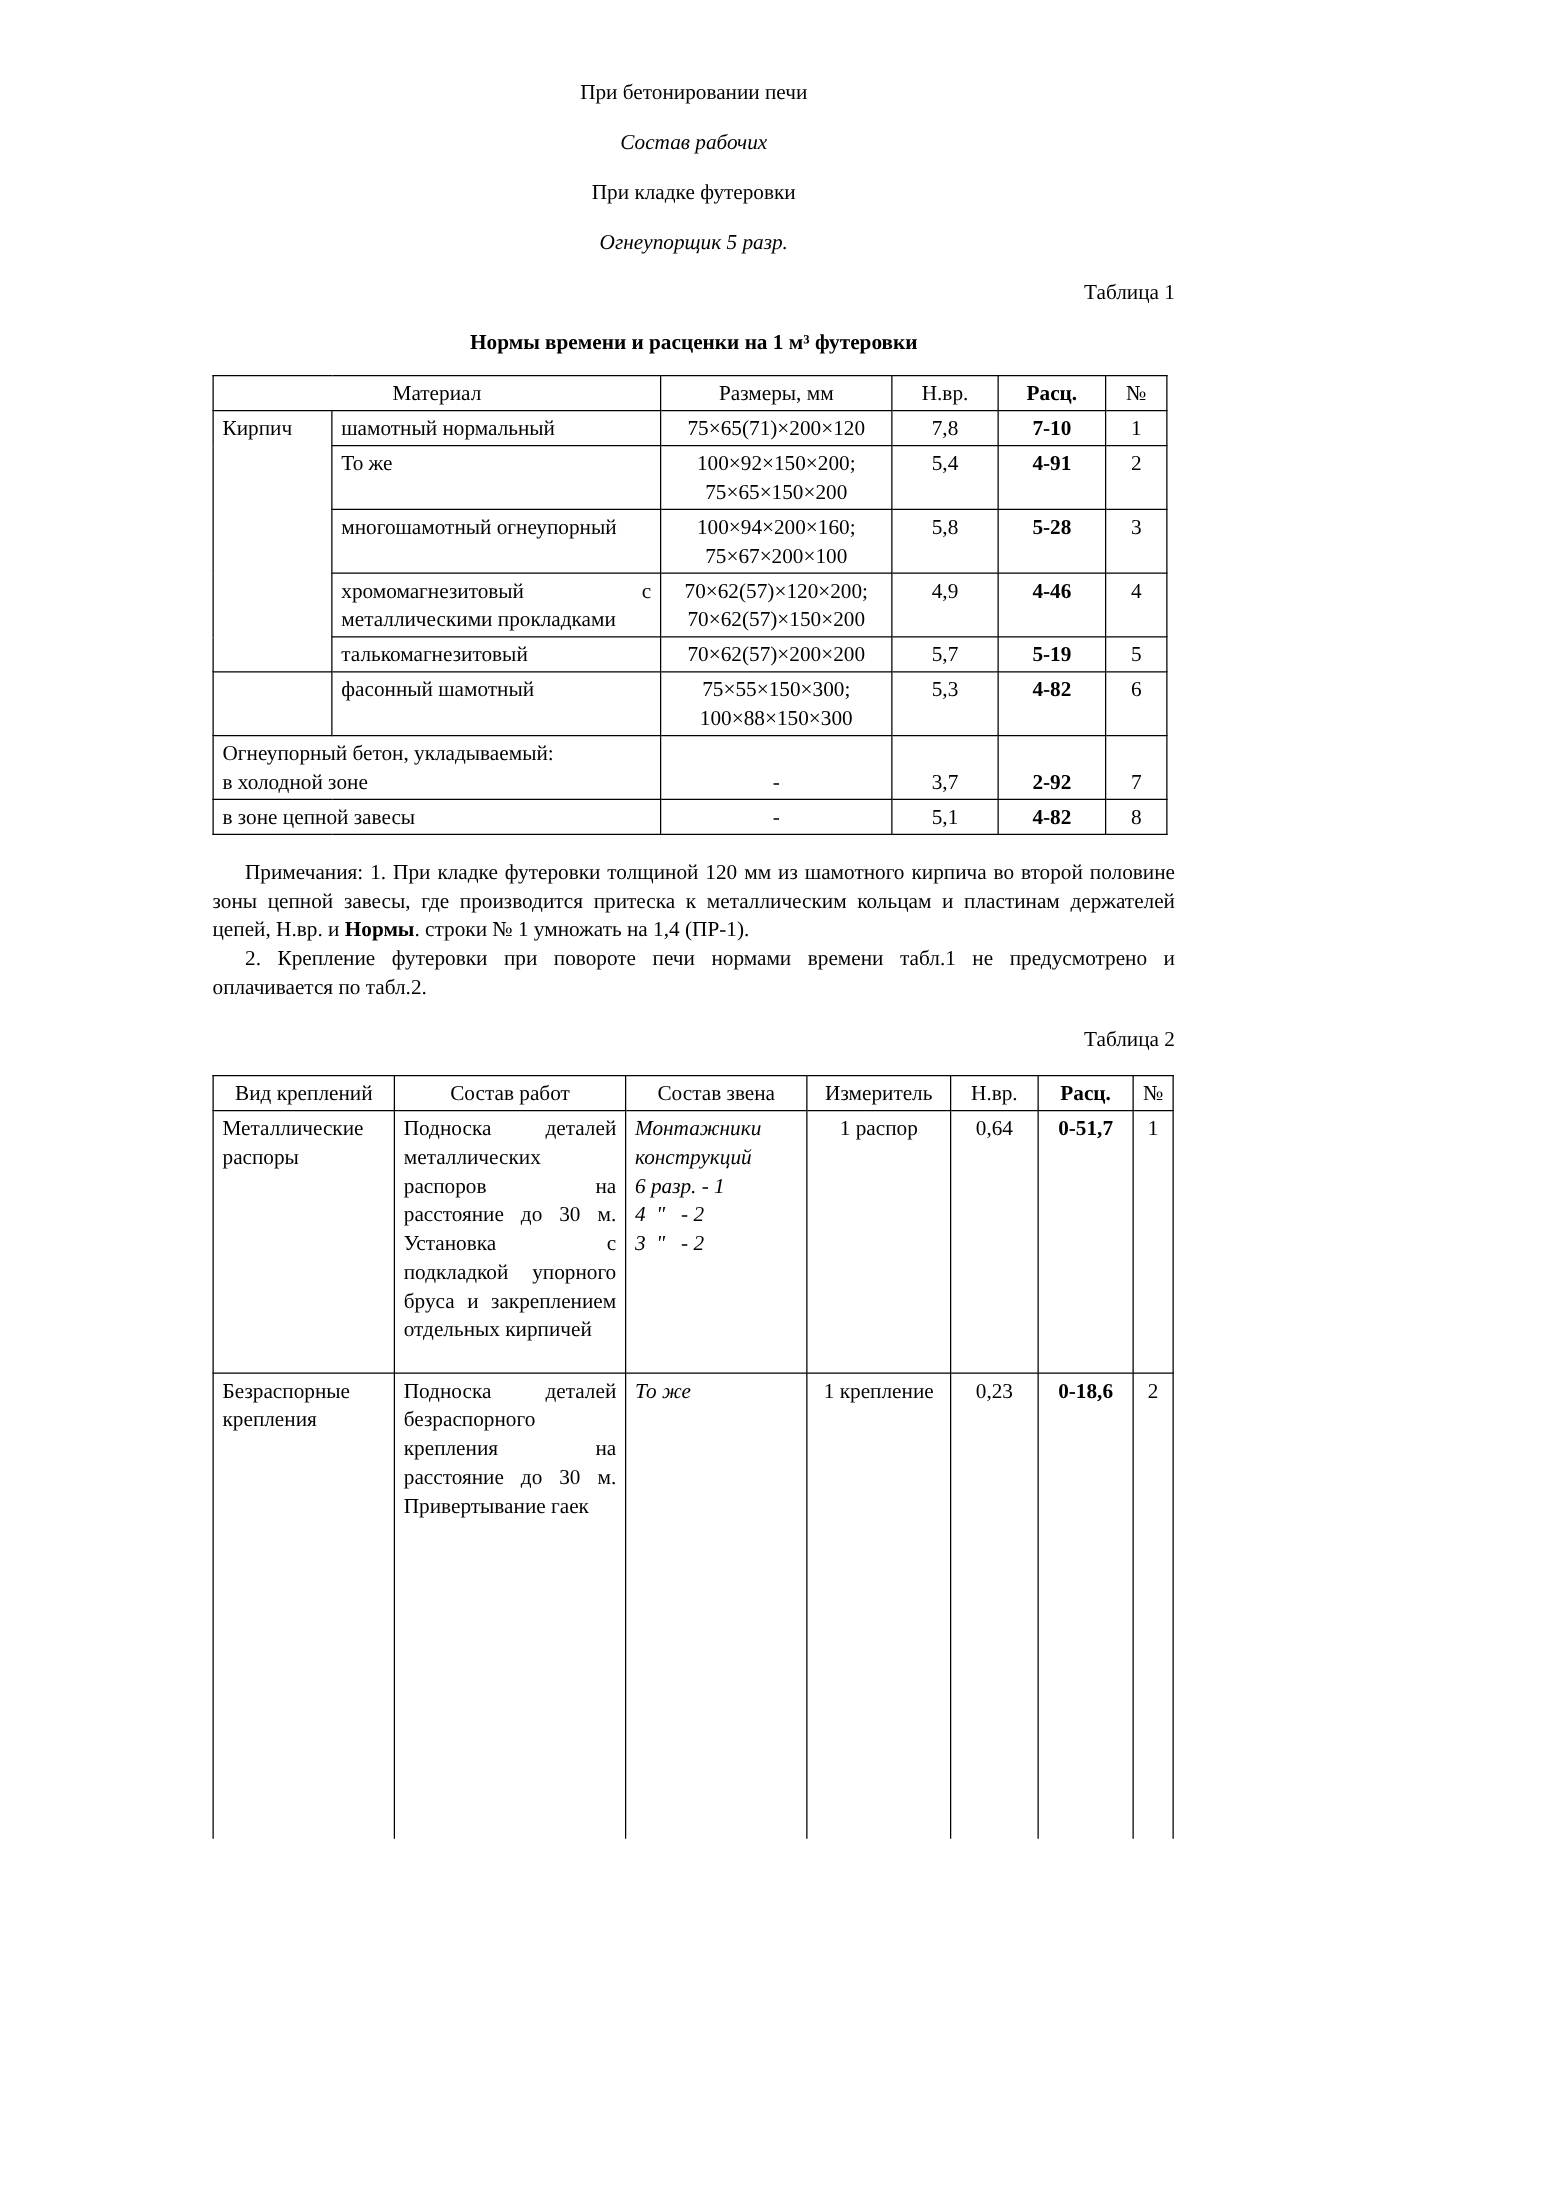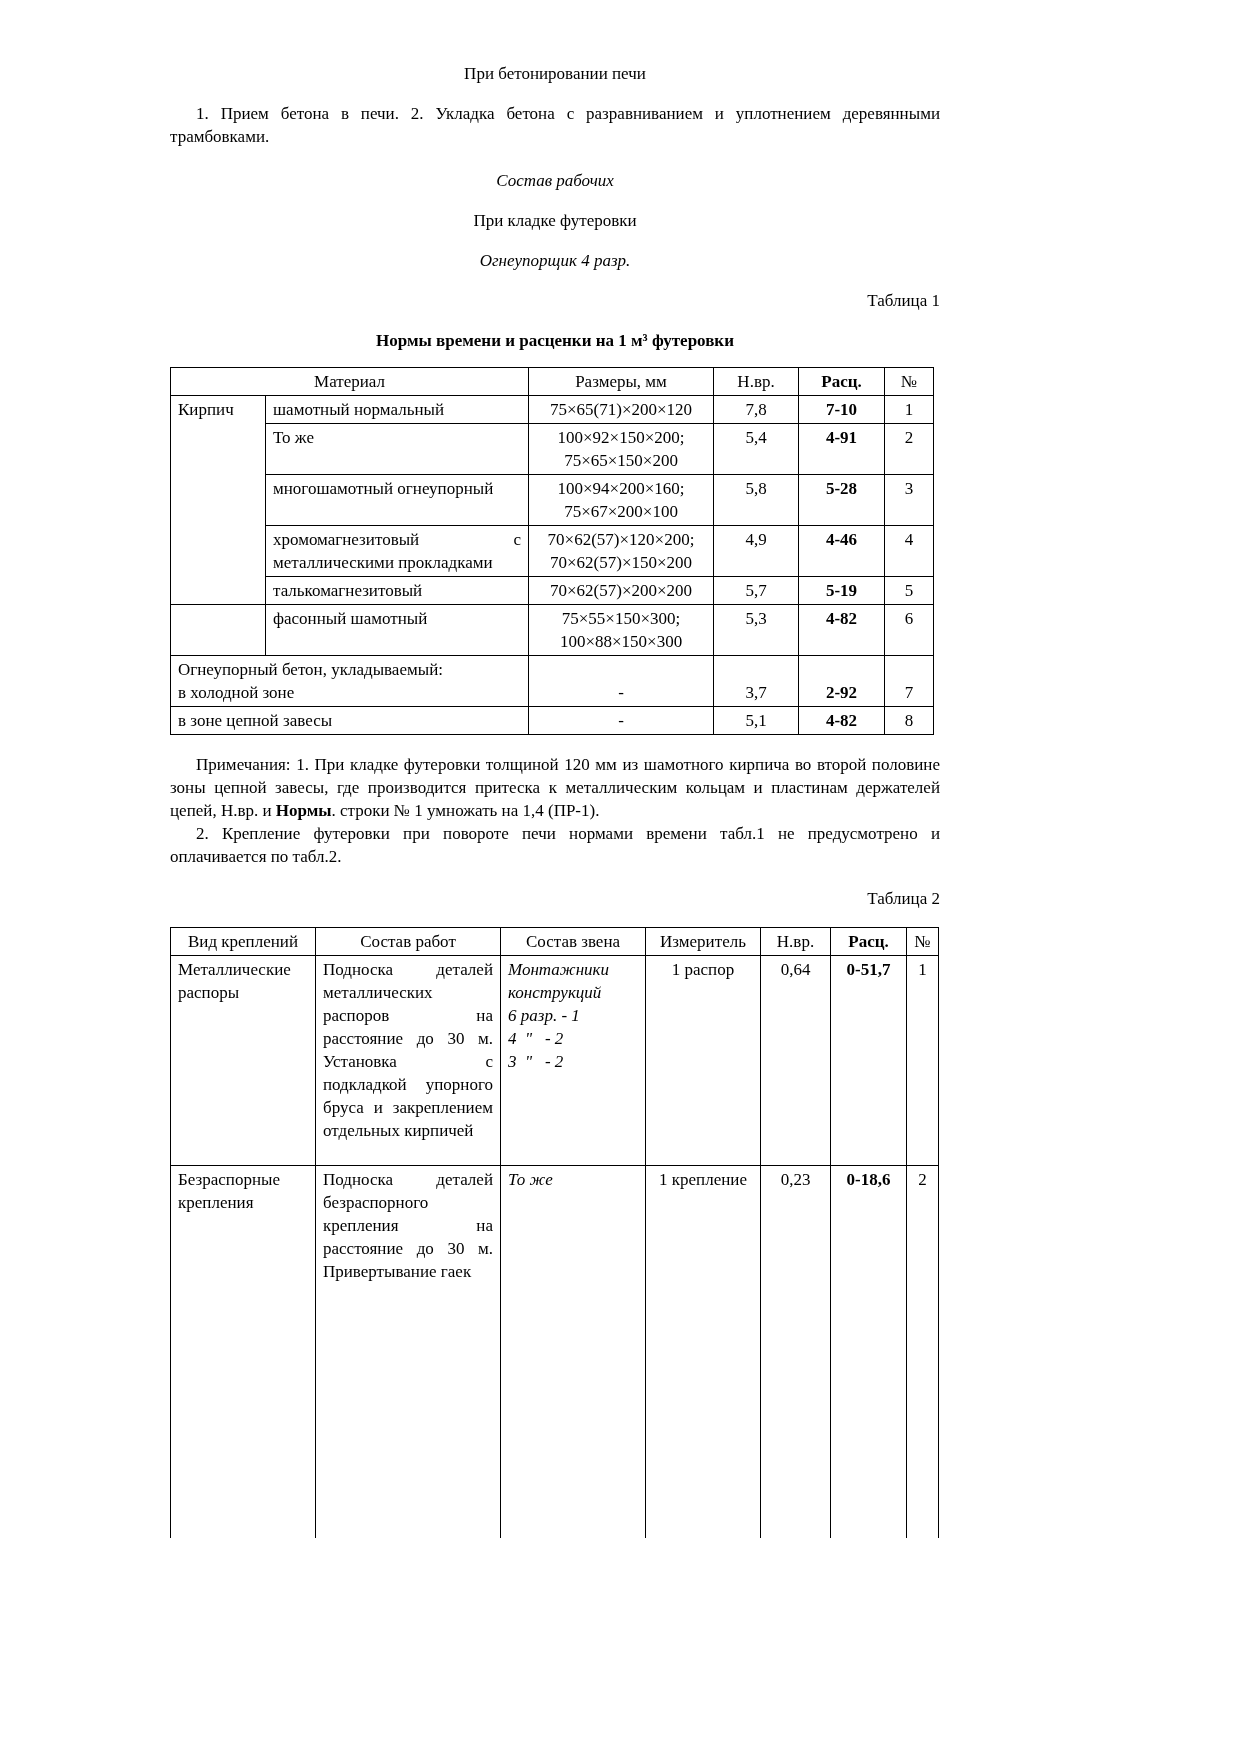--- a/index.html
+++ b/index.html
@@ -38,25 +38,24 @@
   .t1-title { margin-bottom: 15px; }
   .t2-title { margin-bottom: 15px; }
 </style>
 </head>
 <body>
 
 <div class="page">
 
   <p class="center heading">При бетонировании печи</p>
 
-  <p class="body-text intro">1. Прием бетона в печи. 2. Укладка бетона с разравниванием и уплотнением деревянными трамбовками.</p>
 
   <p class="center heading italic">Состав рабочих</p>
   <p class="center heading">При кладке футеровки</p>
-  <p class="center heading italic">Огнеупорщик 4 разр.</p>
+  <p class="center heading italic">Огнеупорщик 5 разр.</p>
 
   <p class="right heading">Таблица 1</p>
   <p class="center bold t1-title">Нормы времени и расценки на 1 м³ футеровки</p>
 
   <table class="t1">
     <colgroup>
       <col style="width:95px">
         <col style="width:263px">
         <col style="width:185px">
       <col style="width:85px">

